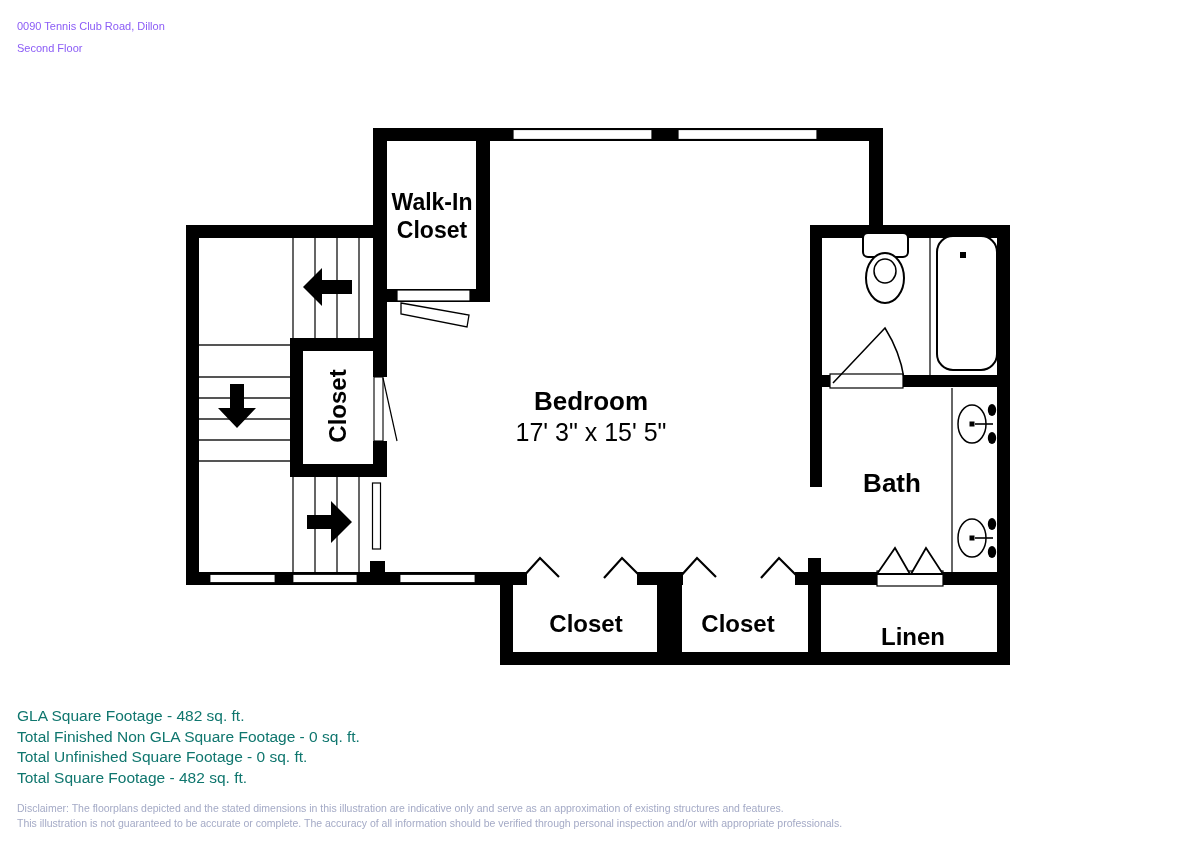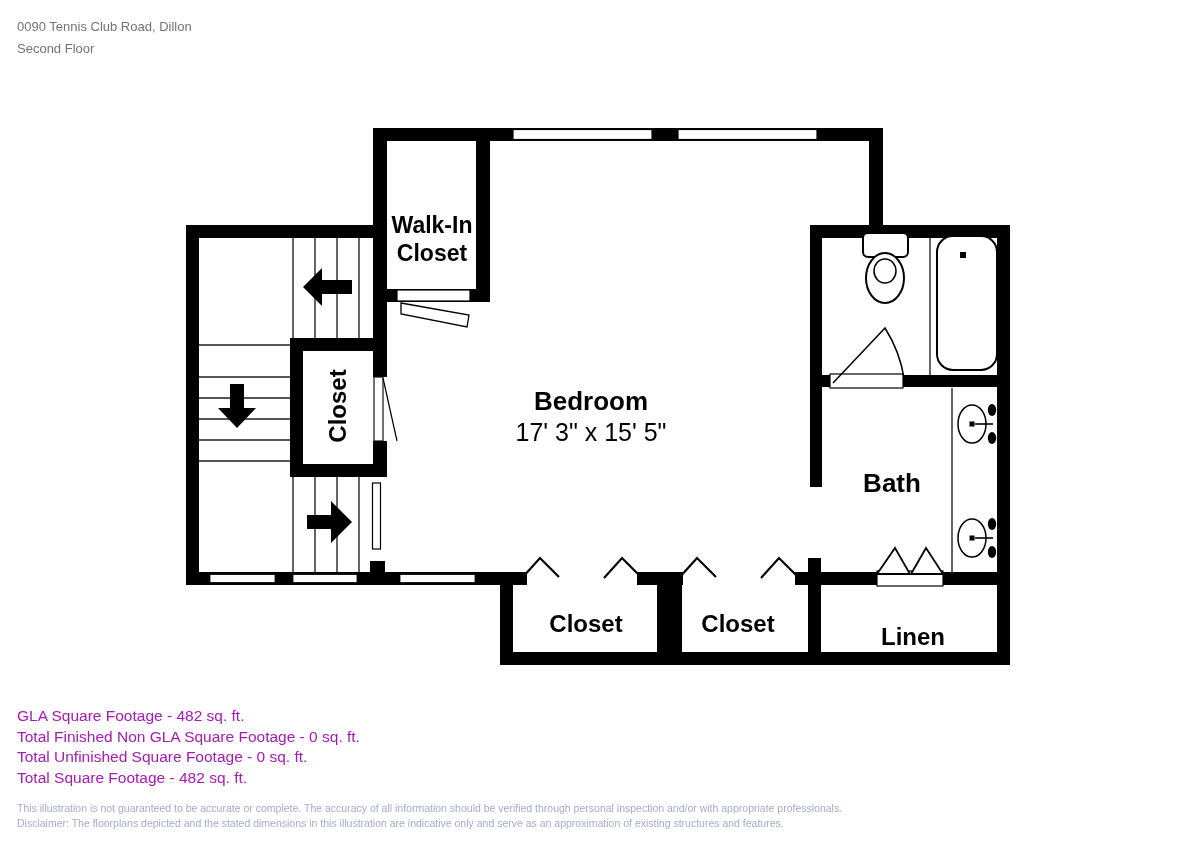--- a/index.html
+++ b/index.html
@@ -1,31 +1,31 @@
 <!DOCTYPE html>
 <html><head>
 <meta charset="utf-8">
 <style>
   html,body{margin:0;padding:0;background:#fff;}
   .page{position:relative;width:1200px;height:849px;background:#fff;overflow:hidden;
         font-family:"Liberation Sans",sans-serif;}
-  .hdr{position:absolute;left:17px;top:16px;font-size:13px;line-height:21.5px;color:#737373;}
+  .hdr{position:absolute;left:17px;top:16px;font-size:11px;line-height:21.5px;color:#8b5cf6;}
   .logo{position:absolute;left:1024px;top:10px;width:84px;height:80px;}
   .plan-svg{position:absolute;left:0;top:0;}
   .lbl{position:absolute;color:#000;font-weight:bold;text-align:center;}
-  .lbl.walkin{left:384px;top:188px;width:96px;font-size:23px;line-height:28px;margin-top:23px;}
+  .lbl.walkin{left:384px;top:188px;width:96px;font-size:23px;line-height:28px;}
   .lbl.stairclo{left:338px;top:406px;width:120px;height:30px;font-size:24px;line-height:30px;
         transform:translate(-50%,-50%) rotate(-90deg);}
   .lbl.bedroom{left:461px;top:386px;width:260px;font-size:26px;line-height:30px;}
   .lbl.bedroom .dims{font-weight:normal;font-size:25px;margin-top:1px;}
   .lbl.bath{left:832px;top:468px;width:120px;font-size:26px;}
   .lbl.clo1{left:516px;top:610px;width:140px;font-size:24px;}
   .lbl.clo2{left:668px;top:610px;width:140px;font-size:24px;}
   .lbl.linen{left:843px;top:611px;width:140px;font-size:24px;margin-top:12px;}
-  .summary{position:absolute;left:17px;top:706px;font-size:15.5px;line-height:20.6px;color:#a21caf;}
+  .summary{position:absolute;left:17px;top:706px;font-size:15.5px;line-height:20.6px;color:#0f766e;}
   .disclaimer{position:absolute;left:17px;top:801px;font-size:10.5px;line-height:14.5px;color:#a4aac6;}
 </style>
 </head>
 <body>
 
 <div class="page">
 
   <div class="hdr">
     <div>0090 Tennis Club Road, Dillon</div>
     <div>Second Floor</div>
@@ -141,17 +141,17 @@
   <div class="lbl linen">Linen</div>
 
   <div class="summary">
     <div>GLA Square Footage - 482 sq. ft.</div>
     <div>Total Finished Non GLA Square Footage - 0 sq. ft.</div>
     <div>Total Unfinished Square Footage - 0 sq. ft.</div>
     <div>Total Square Footage - 482 sq. ft.</div>
   </div>
 
   <div class="disclaimer">
+    <div>Disclaimer: The floorplans depicted and the stated dimensions in this illustration are indicative only and serve as an approximation of existing structures and features.</div>
     <div>This illustration is not guaranteed to be accurate or complete. The accuracy of all information should be verified through personal inspection and/or with appropriate professionals.</div>
-    <div>Disclaimer: The floorplans depicted and the stated dimensions in this illustration are indicative only and serve as an approximation of existing structures and features.</div>
   </div>
 
 </div>
 
 </body></html>

